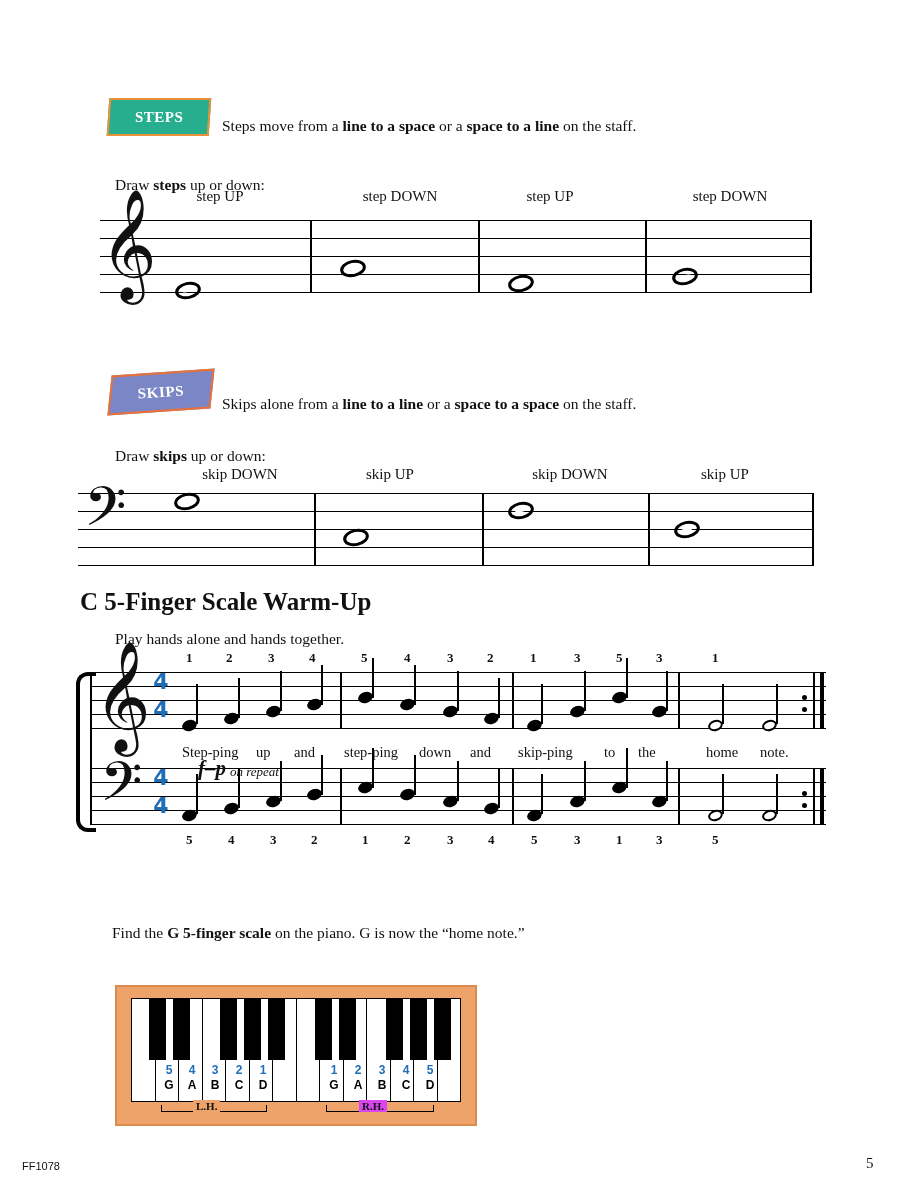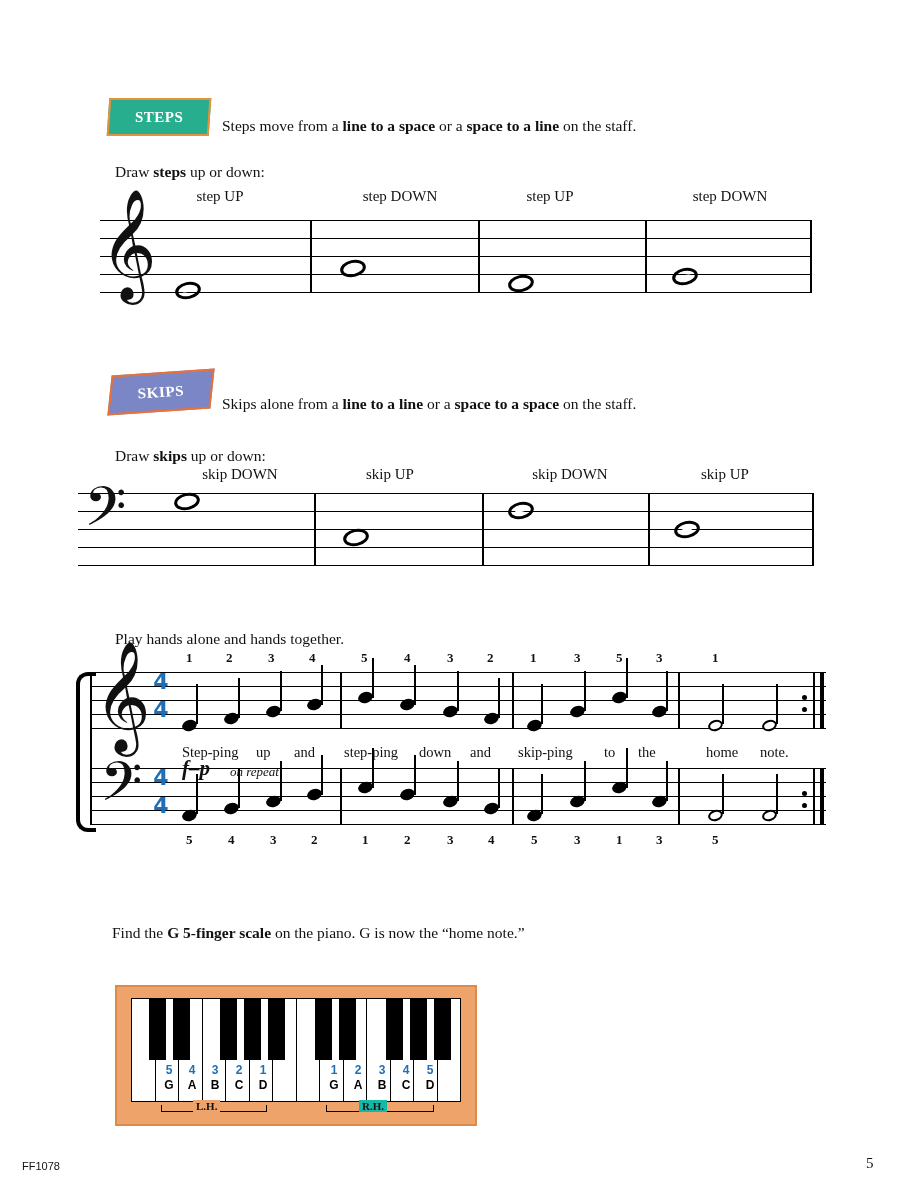--- a/index.html
+++ b/index.html
@@ -31,21 +31,21 @@
     left:110px;top:372px;width:98px;height:36px;
     background:#7b86c6;border:2px solid #e8713a;
     transform:skewX(-10deg) rotate(-4deg);
   }
   .badge span{transform:skewX(4deg);}
   #skips-badge span{transform:skewX(10deg);}
 
   .lead{position:absolute;font-size:15.5px;margin-top:13px;}
   #steps-lead{left:222px;top:104px;}
   #skips-lead{left:222px;top:382px;}
-  #steps-draw{left:115px;top:150px;}
+  #steps-draw{left:115px;top:163px;}
   #skips-draw{left:115px;top:434px;}
 
   
   .staff-wrap{position:absolute;}
   .staff{position:relative;}
   .staff .line{position:absolute;left:0;right:0;height:1.4px;background:#000;}
   .staff .bar{position:absolute;width:1.6px;background:#000;}
   .staff .endbar{position:absolute;width:1.6px;background:#000;}
   .lbl{position:absolute;font-size:15px;text-align:center;}
 
@@ -201,20 +201,21 @@
       <div class="bar" style="left:570px;top:0;height:72px;"></div>
       <div class="endbar" style="left:734px;top:0;height:72px;"></div>
       <div class="clef bass" style="left:6px;top:-12px;">𝄢</div>
       <div class="whole" style="left:96px;top:0px;"></div>
       <div class="whole" style="left:265px;top:36px;"></div>
       <div class="whole" style="left:430px;top:9px;"></div>
       <div class="whole" style="left:596px;top:28px;"></div>
     </div>
   </div>
 
+  <div class="h-section" id="warmup-title">C 5-Finger Scale Warm-Up</div>
   <div id="warmup-sub">Play hands alone and hands together.</div>
 
   <div id="grand">
     <div class="brace"></div>
     <div class="sysbar"></div>
 
     <div class="line" style="top:12px;left:12px;right:0;"></div>
     <div class="line" style="top:26px;left:12px;right:0;"></div>
     <div class="line" style="top:40px;left:12px;right:0;"></div>
     <div class="line" style="top:54px;left:12px;right:0;"></div>
@@ -305,21 +306,21 @@
     <div class="lyric" style="left:216px;top:84px;">and</div>
     <div class="lyric" style="left:266px;top:84px;">step-ping</div>
     <div class="lyric" style="left:341px;top:84px;">down</div>
     <div class="lyric" style="left:392px;top:84px;">and</div>
     <div class="lyric" style="left:440px;top:84px;">skip-ping</div>
     <div class="lyric" style="left:516px;top:84px;margin-left:10px;">to</div>
     <div class="lyric" style="left:560px;top:84px;">the</div>
     <div class="lyric" style="left:628px;top:84px;">home</div>
     <div class="lyric" style="left:682px;top:84px;">note.</div>
 
-    <div class="dyn" style="left:104px;top:96px;">f–p</div>
+    <div class="dyn" style="left:120px;top:96px;">f–p</div>
     <div class="dyn-note" style="left:152px;top:104px;">on repeat</div>
 
     <div class="qnote" style="left:104px;top:150px;"></div>
     <div class="stem" style="left:118px;top:114px;height:40px;"></div>
     <div class="qnote" style="left:146px;top:143px;"></div>
     <div class="stem" style="left:160px;top:108px;height:40px;"></div>
     <div class="qnote" style="left:188px;top:136px;"></div>
     <div class="stem" style="left:202px;top:101px;height:40px;"></div>
     <div class="qnote" style="left:229px;top:129px;"></div>
     <div class="stem" style="left:243px;top:95px;height:40px;"></div>
@@ -417,19 +418,19 @@
     <div class="kn let" style="left:209px;top:91px;">G</div>
     <div class="kn let" style="left:233px;top:91px;">A</div>
     <div class="kn let" style="left:257px;top:91px;">B</div>
     <div class="kn let" style="left:281px;top:91px;">C</div>
     <div class="kn let" style="left:305px;top:91px;">D</div>
 
     <div class="brk" style="left:44px;top:118px;width:104px;"></div>
     <div class="hand" style="left:76px;top:113px;background:#eda36a;padding:0 3px;">L.H.</div>
 
     <div class="brk" style="left:209px;top:118px;width:106px;"></div>
-    <div class="hand" style="left:242px;top:113px;background:#14b8a6;padding:0 3px;">R.H.</div>
+    <div class="hand" style="left:242px;top:113px;background:#d946ef;padding:0 3px;">R.H.</div>
   </div>
 
   <div id="footer-left">FF1078</div>
   <div id="footer-right">5</div>
 
 </div>
 
 </body></html>

